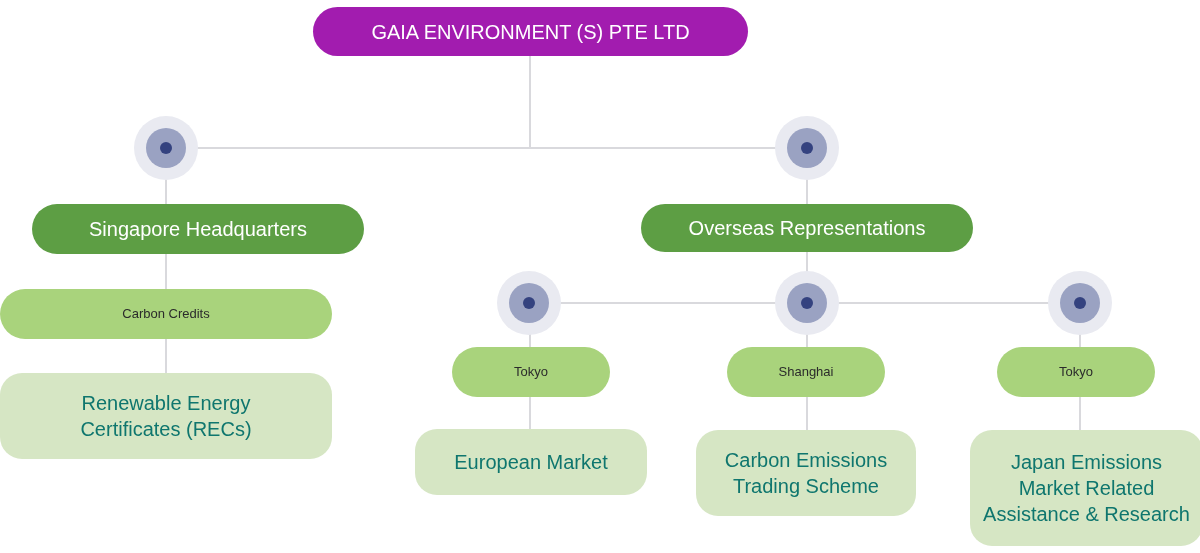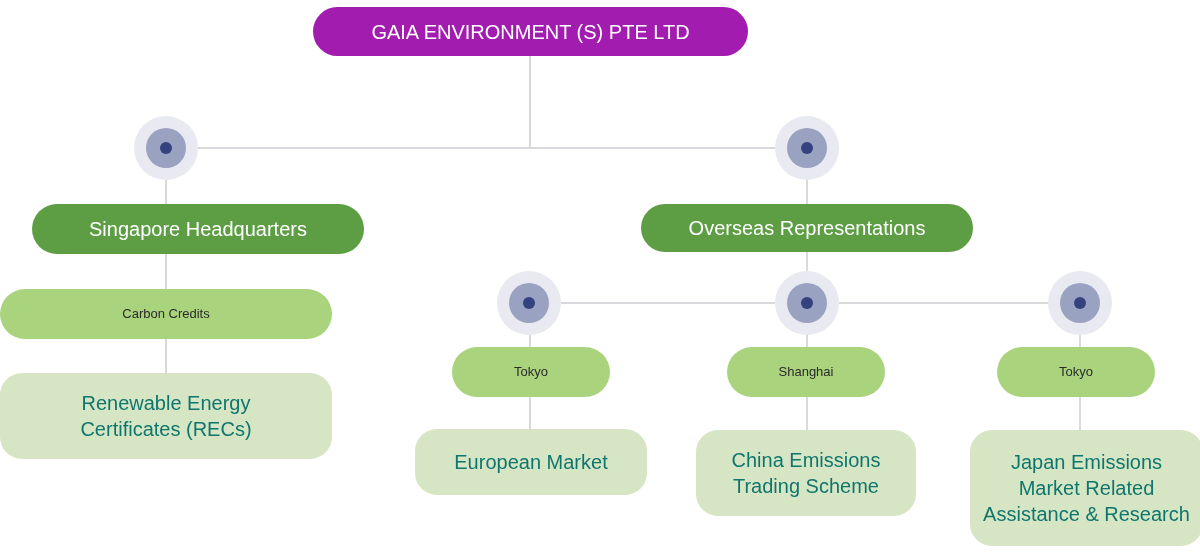--- a/index.html
+++ b/index.html
@@ -60,17 +60,17 @@
 
 <div class="node l2" style="left:0px; top:289px; width:332px; height:50px;">Carbon Credits</div>
 <div class="node l3" style="left:0px; top:373px; width:332px; height:86px;">Renewable Energy
 Certificates (RECs)</div>
 
 <div class="node l2" style="left:452px; top:347px; width:158px; height:50px;">Tokyo</div>
 <div class="node l2" style="left:727px; top:347px; width:158px; height:50px;">Shanghai</div>
 <div class="node l2" style="left:997px; top:347px; width:158px; height:50px;">Tokyo</div>
 
 <div class="node l3" style="left:415px; top:429px; width:232px; height:66px;">European Market</div>
-<div class="node l3" style="left:696px; top:430px; width:220px; height:86px;">China Emissions
+<div class="node l3" style="left:696px; top:430px; width:220px; height:86px;">Carbon Emissions
 Trading Scheme</div>
 <div class="node l3" style="left:964px; top:430px; width:233px; height:116px;margin-left:6px;">Japan Emissions
 Market Related
 Assistance &amp; Research</div>
 
 </body></html>

